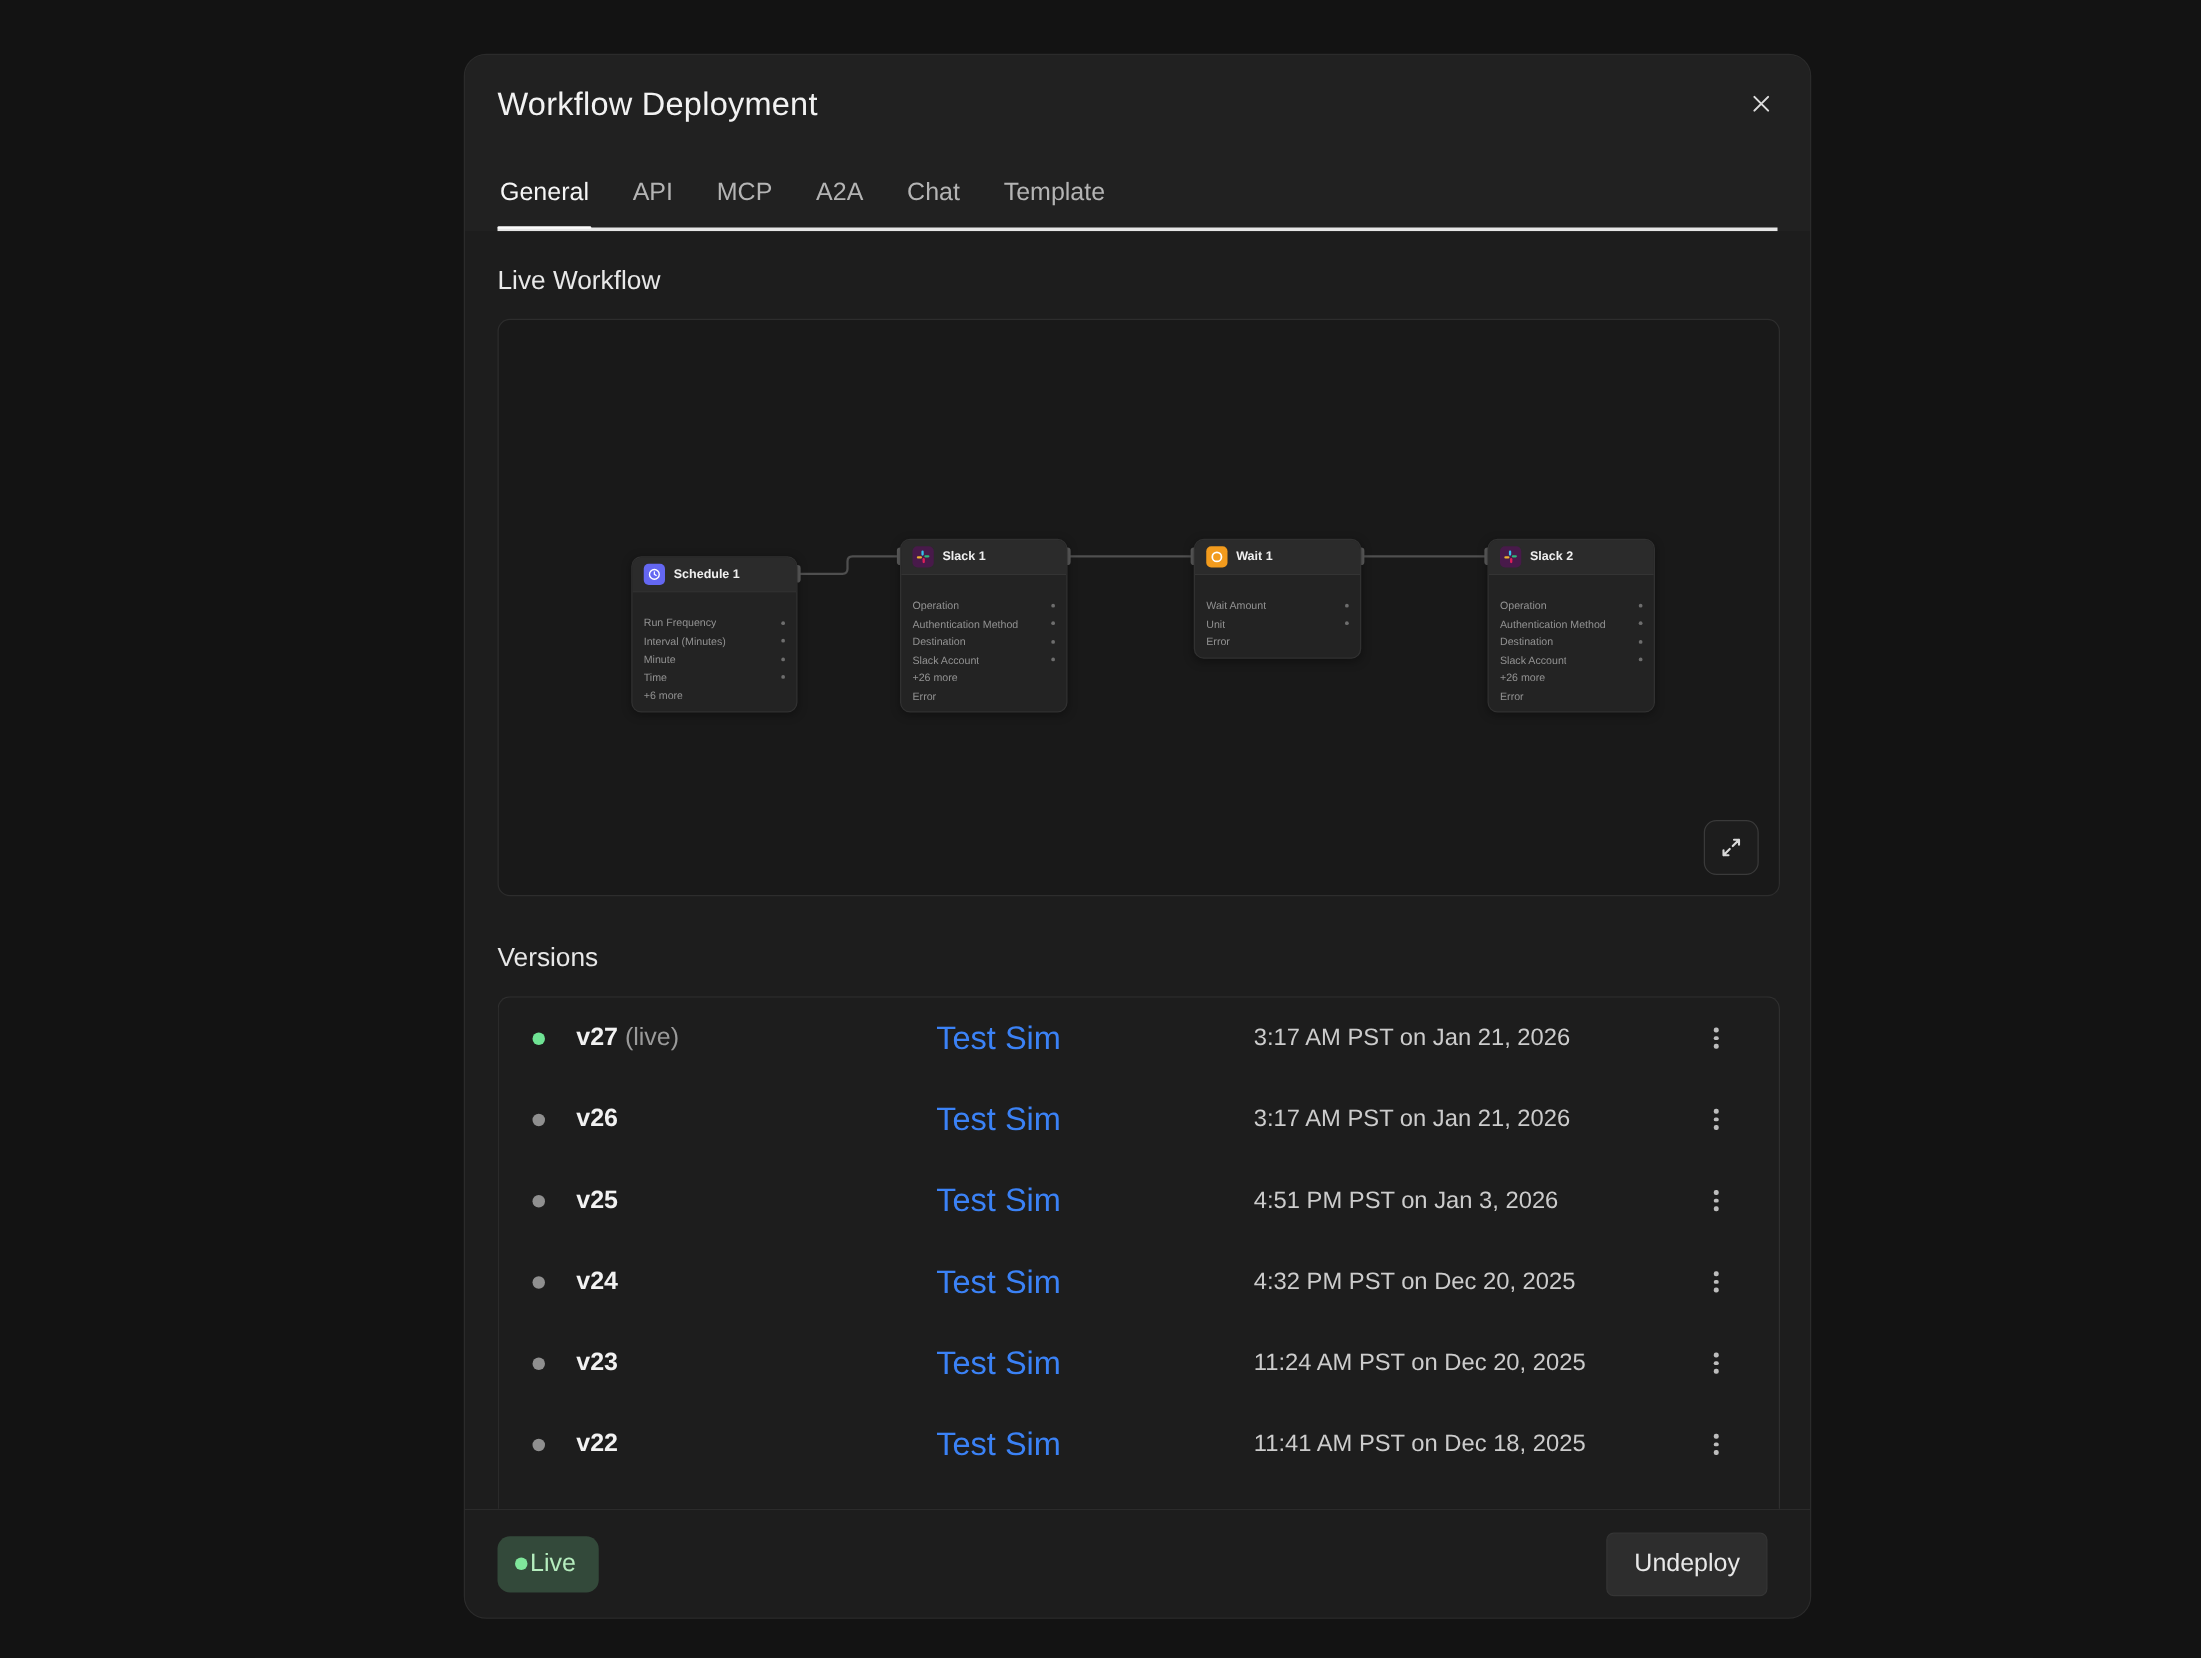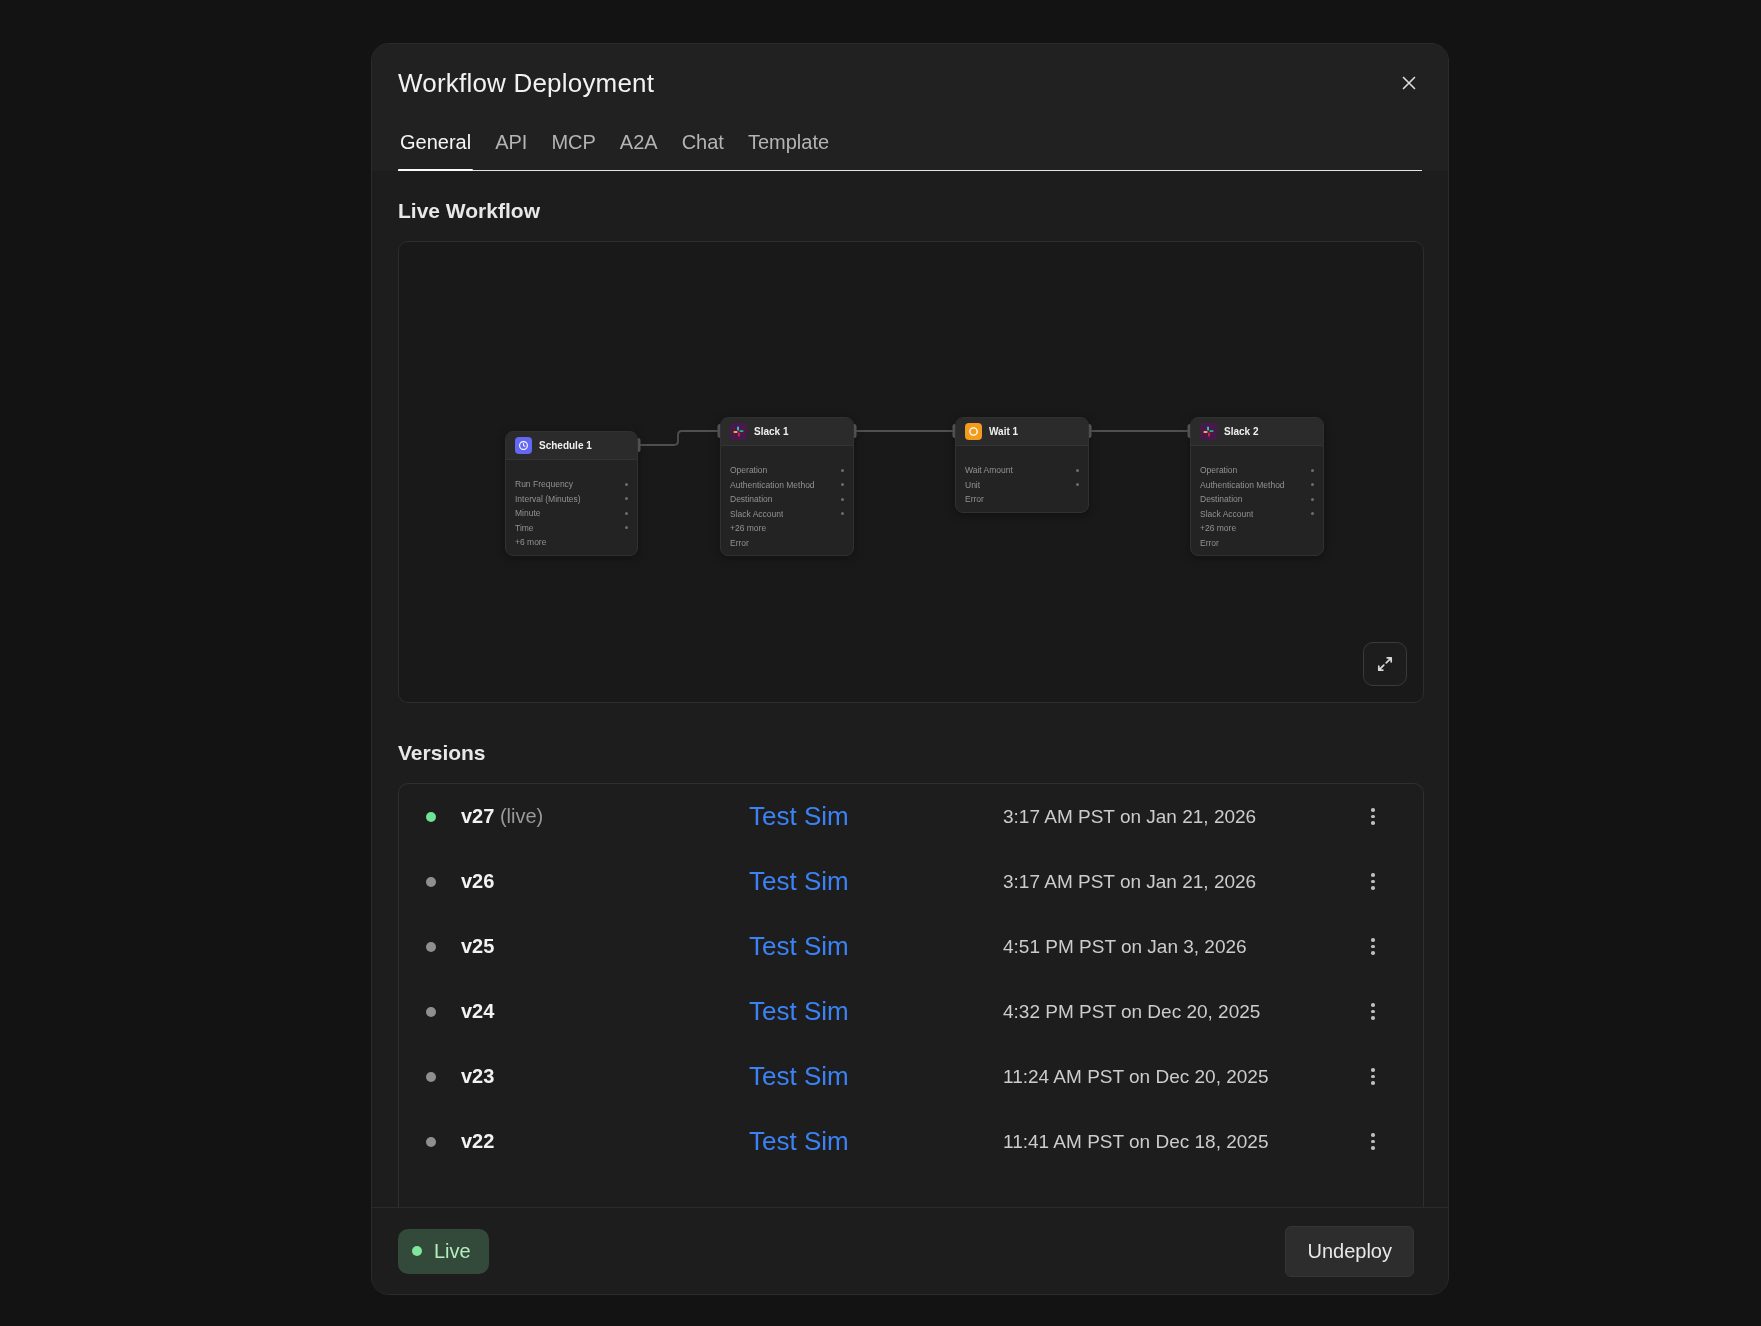--- a/index.html
+++ b/index.html
@@ -9,28 +9,28 @@
   
   .modal { position:absolute; left:371px; top:43px; width:1078px; height:1252px;
            background:#212121; border:1px solid #2b2b2b; border-radius:18px; overflow:hidden;
            display:flex; flex-direction:column; }
 
   .modal-header { position:relative; padding:24px 26px 0 26px; background:#212121; flex:0 0 auto; }
   .modal-title { font-size:26px; font-weight:500; color:#f2f2f2; letter-spacing:.2px; }
   .close-btn { position:absolute; top:24px; right:24px; width:30px; height:30px; display:flex;
                align-items:center; justify-content:center; cursor:pointer; }
 
-  .tabbar { display:flex; gap:20px; margin-top:26px; border-bottom:1px solid #e5e5e5; padding:0; }
+  .tabbar { display:flex; gap:31px; margin-top:38px; border-bottom:3px solid #e5e5e5; padding:0; }
   .tab { position:relative; font-size:20px; color:#b4b4b4; padding:6px 2px 16px 2px; cursor:pointer; }
   .tab.active { color:#f5f5f5; }
   .tab.active::after { content:""; position:absolute; left:0; right:0; bottom:-1px; height:2px; background:#fafafa; border-radius:2px; }
 
   
   .content { flex:1 1 auto; background:#1d1d1d; padding:28px 26px 0 26px; overflow:hidden; position:relative; }
-  .section-heading { font-size:21px; font-weight:700; color:#e8e8e8; margin-bottom:18px; }
+  .section-heading { font-size:21px; font-weight:400; color:#e8e8e8; margin-bottom:18px; }
 
   
   .canvas { position:relative; width:1026px; height:462px; background:#191919;
             border:1px solid #2d2d2d; border-radius:10px; margin-bottom:38px; overflow:hidden; }
   .edges { position:absolute; inset:0; }
 
   .node { position:absolute; width:134px; background:#232323; border:1px solid #313131;
           border-radius:8px; box-shadow:0 2px 8px rgba(0,0,0,.35); }
   .node-head { display:flex; align-items:center; gap:7px; height:28px; padding:0 9px;
                background:#2b2b2b; border-bottom:1px solid #343434; border-radius:7px 7px 0 0; }
@@ -61,21 +61,21 @@
   .vname .vlive { font-weight:400; color:#9a9a9a; }
   .vby { width:254px; font-size:26px; color:#3b82f6; }
   .vts { flex:1; font-size:19px; color:#cccccc; }
   .kebab { width:70px; display:flex; flex-direction:column; align-items:center; gap:3px;
            margin-right:15px; cursor:pointer; padding:8px 0; }
   .kebab i { width:3.5px; height:3.5px; border-radius:50%; background:#bdbdbd; }
 
   
   .modal-footer { flex:0 0 87px; background:#1d1d1d; border-top:1px solid #2b2b2b;
                   display:flex; align-items:center; justify-content:space-between; padding:0 34px 0 26px; }
-  .live-badge { display:flex; align-items:center; gap:12px; background:#33493a; color:#b5edbe;
+  .live-badge { display:flex; align-items:center; gap:2px; background:#33493a; color:#b5edbe;
                 font-size:20px; padding:11px 18px 11px 14px; border-radius:10px; }
   .live-badge .dot { width:10px; height:10px; border-radius:50%; background:#7fe69b; }
   .undeploy-btn { background:#2d2d2d; color:#e8e8e8; font-size:20px; padding:13px 21px;
                   border-radius:6px; border:1px solid #353535; cursor:pointer; }
 </style>
 </head>
 <body>
 
 <div class="stage">
   <div class="modal">

